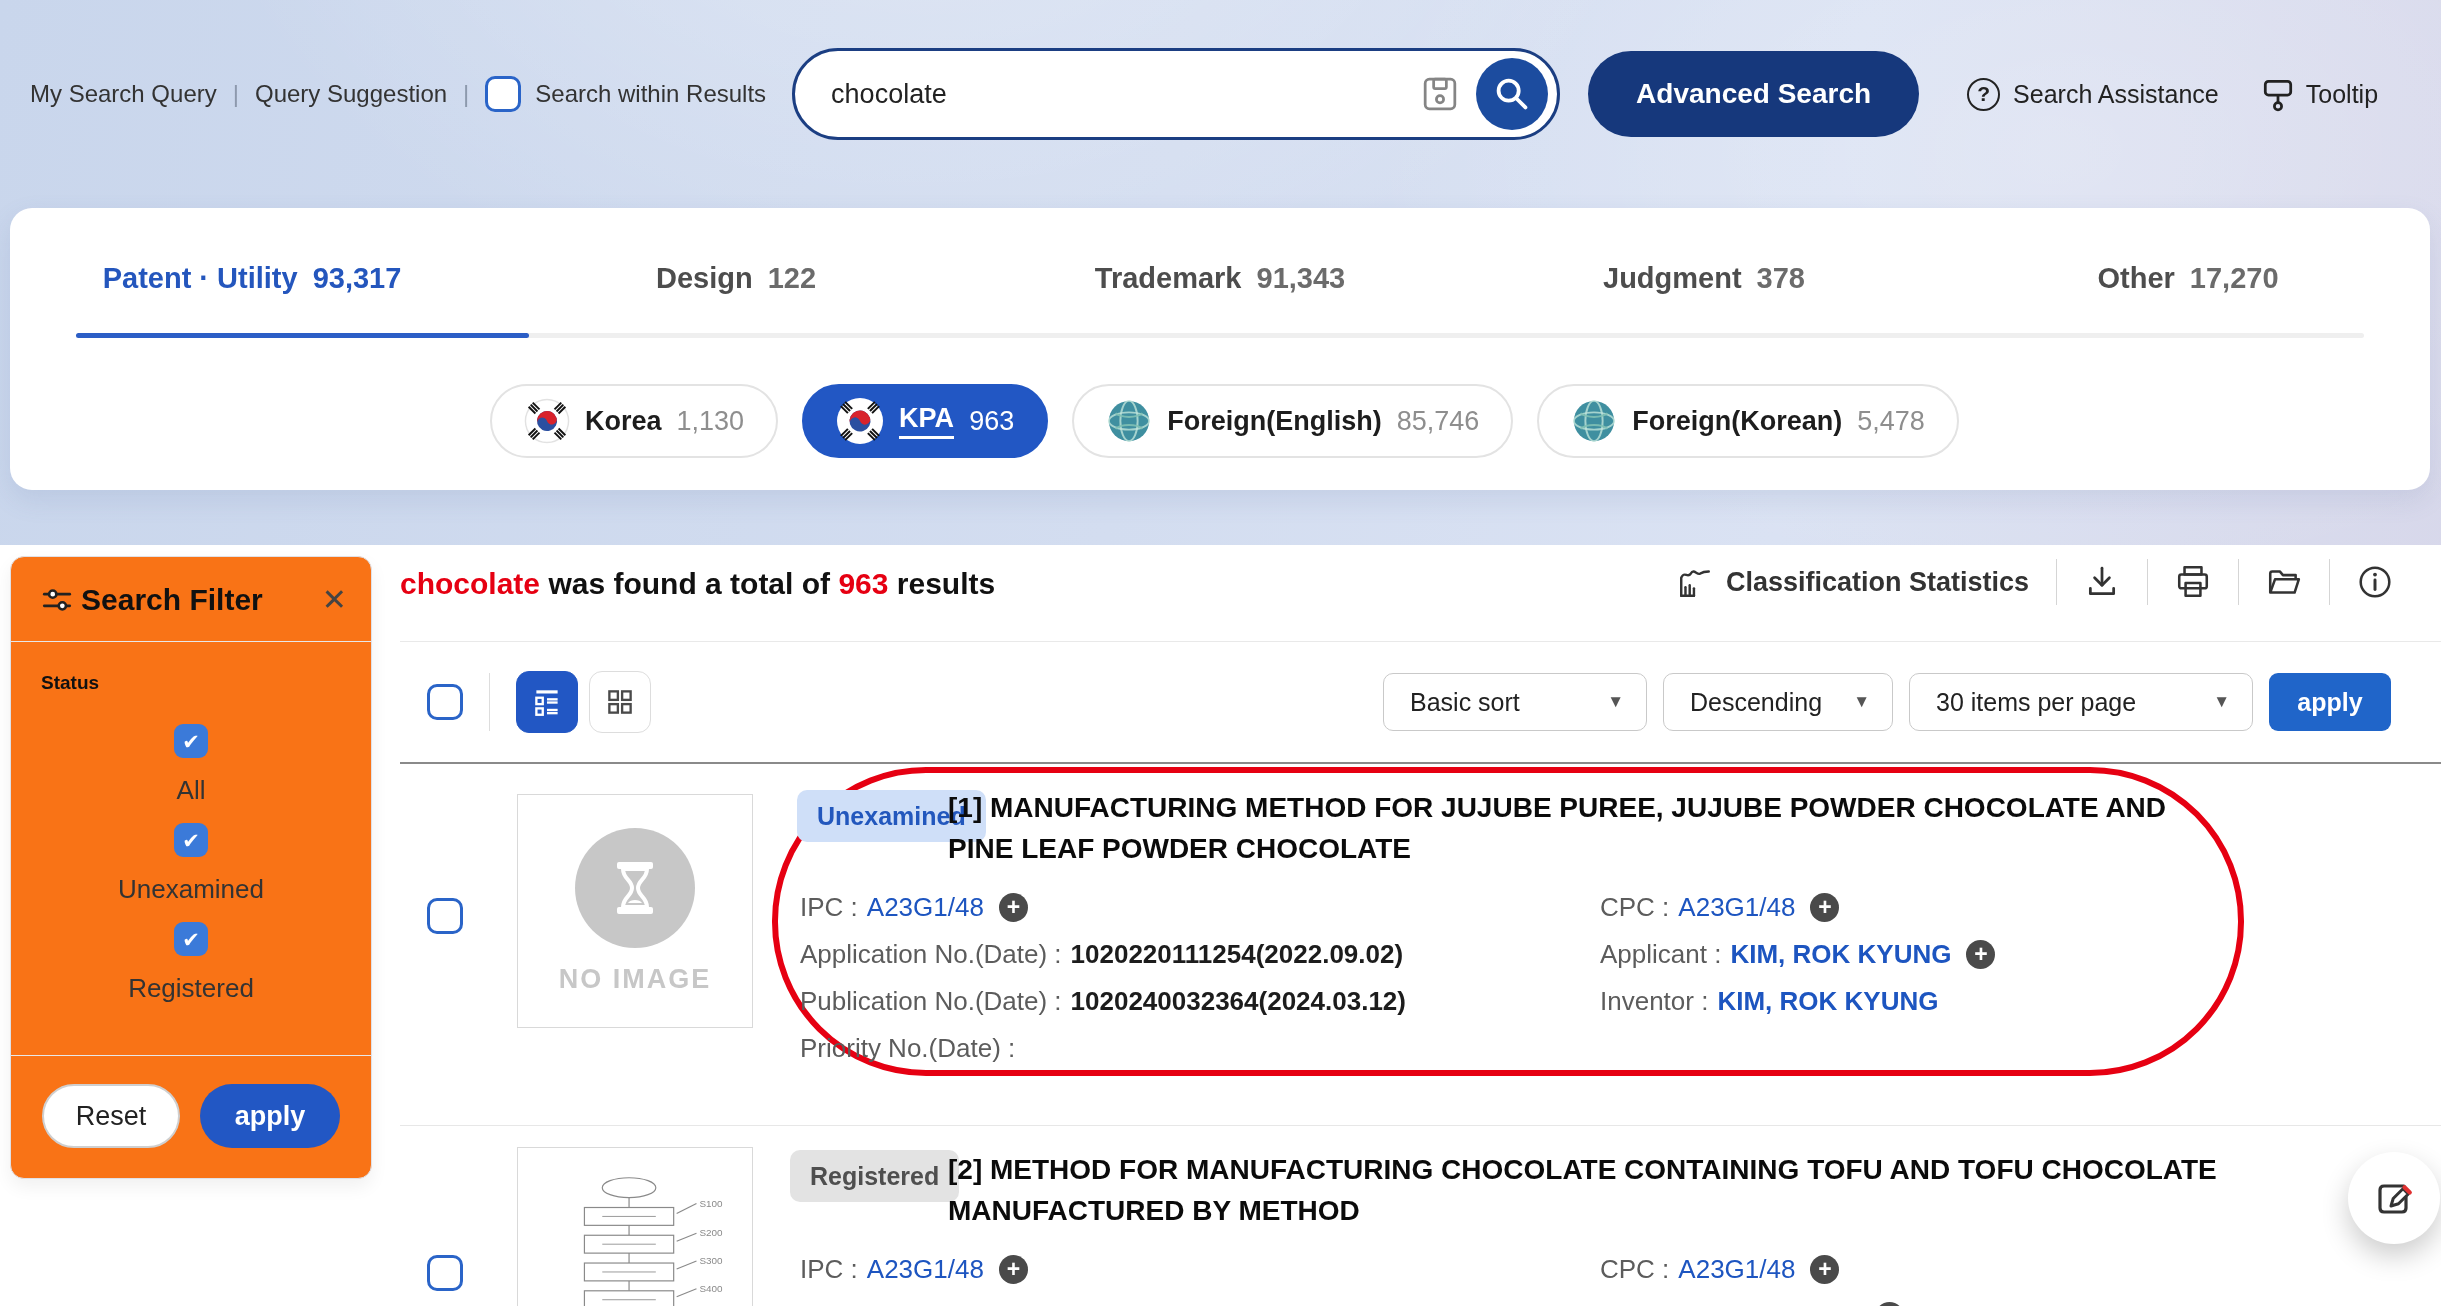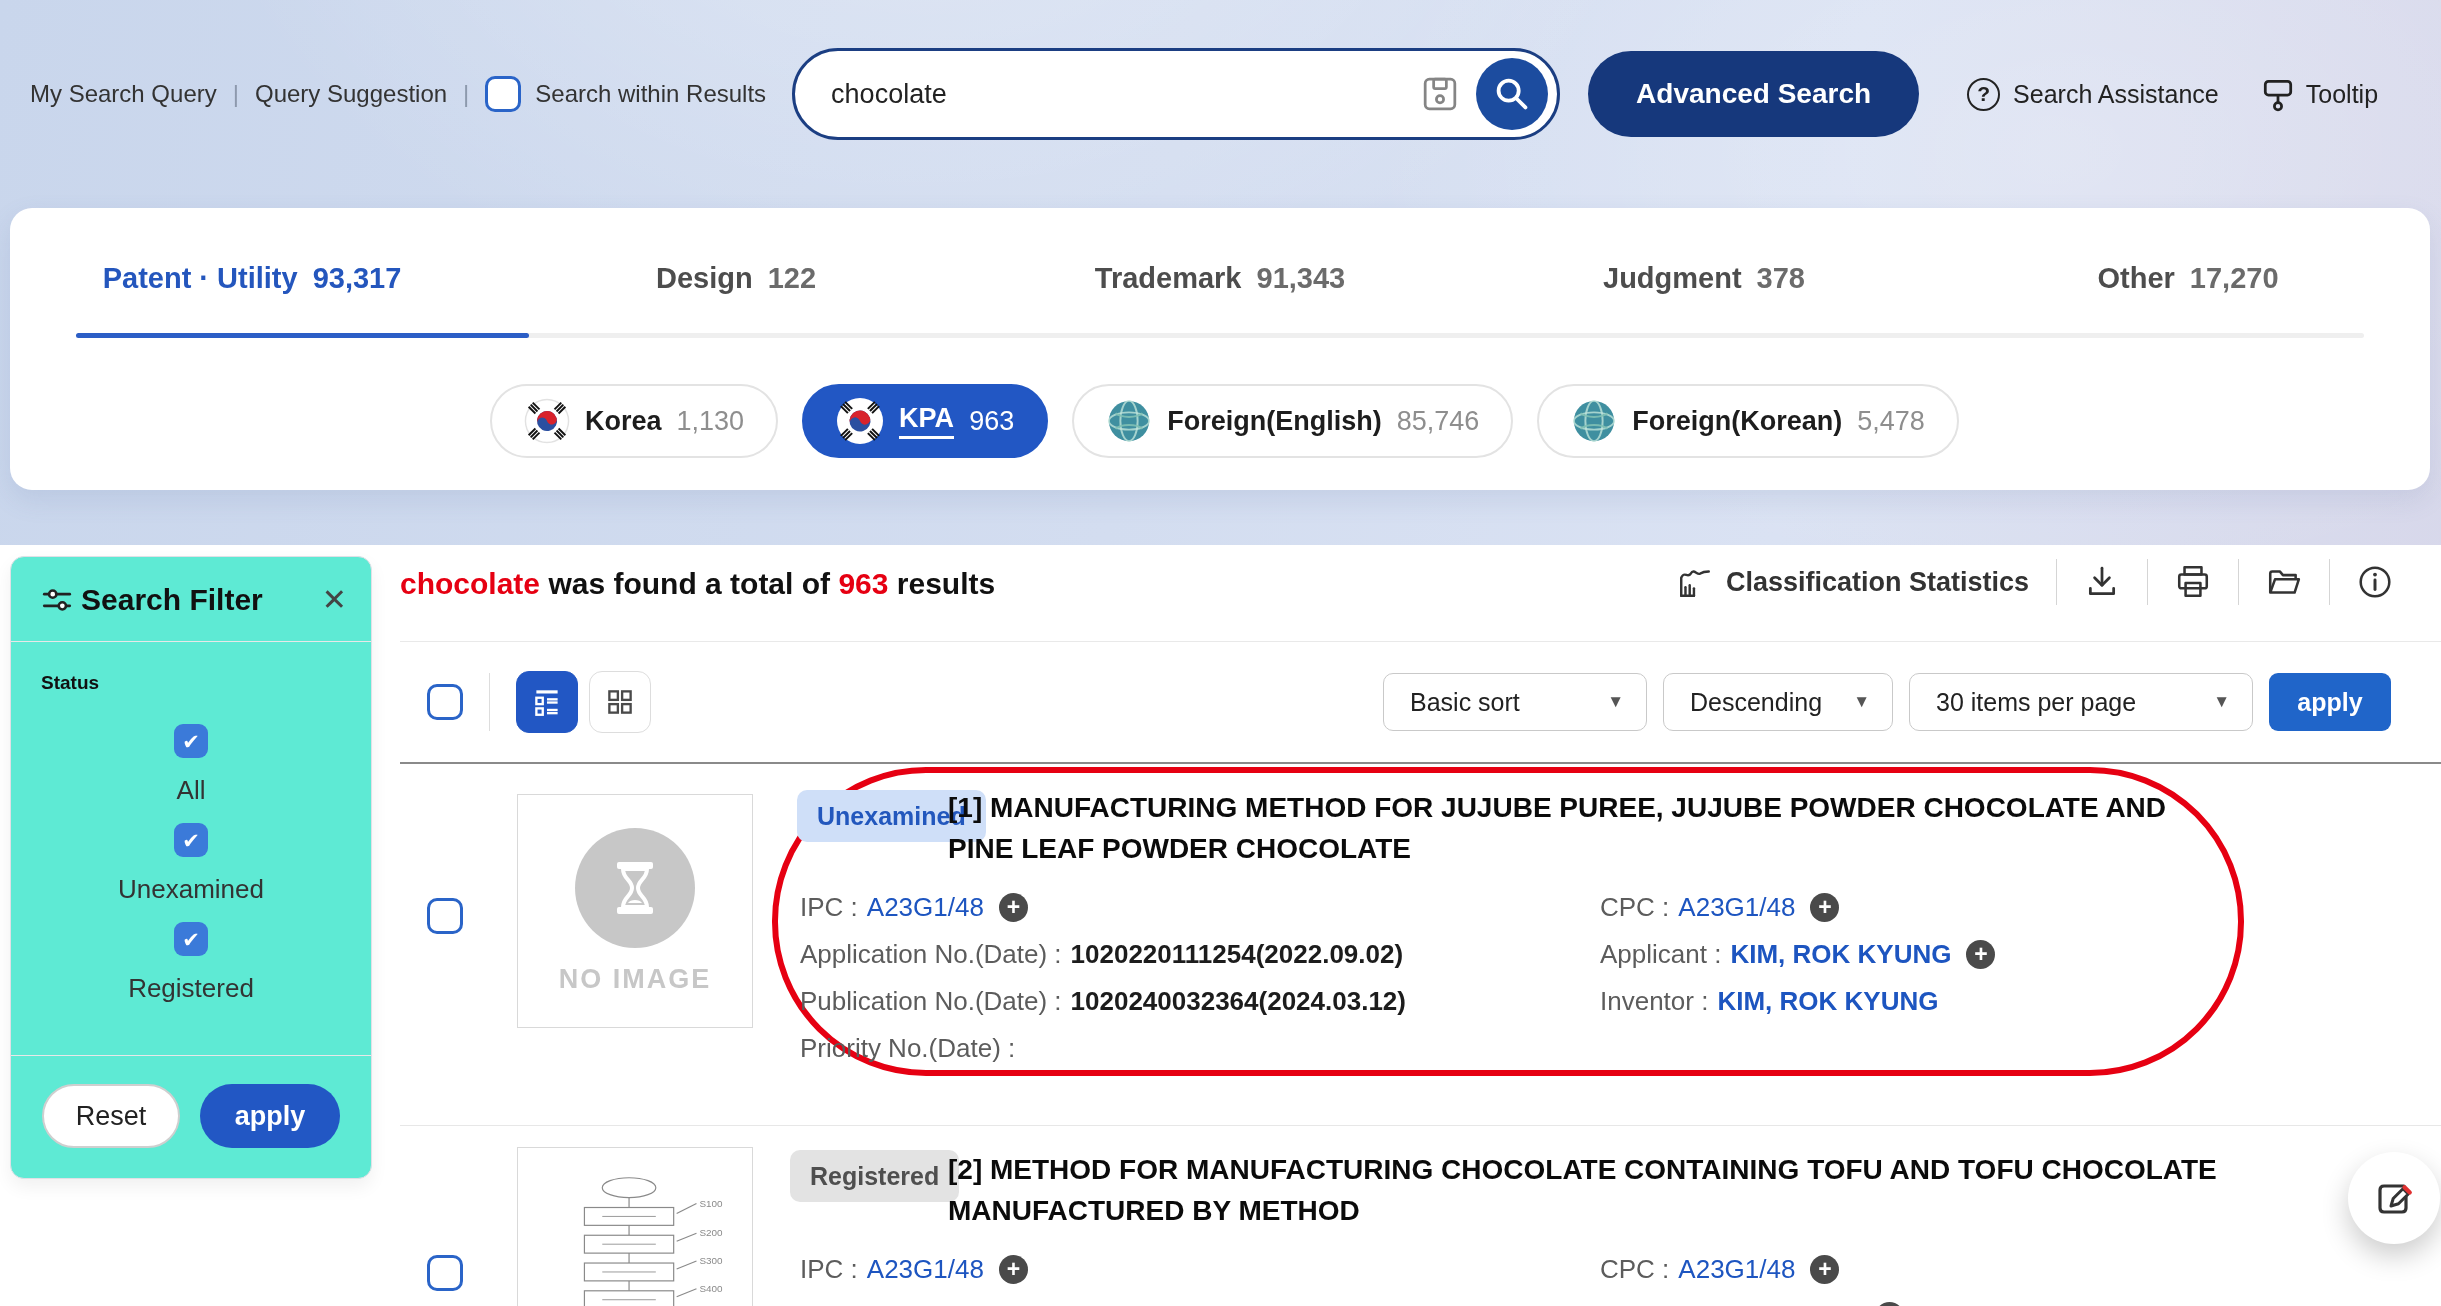--- a/index.html
+++ b/index.html
@@ -58,21 +58,21 @@
   .pill .p-label { font-size: 27px; font-weight: 700; color: #1d1d1d; }
   .pill .p-count { font-size: 27px; color: #8e8e8e; }
   .pill.active { background: #2257c4; border-color: #2257c4; }
   .pill.active .p-label { color: #fff; border-bottom: 3px solid #fff; padding-bottom: 2px; }
   .pill.active .p-count { color: #fff; }
 
   
   .white-section { position: absolute; left: 0; top: 545px; width: 100%; height: 761px; background: #fff; }
 
   
-  .filter-card { position: absolute; left: 10px; top: 11px; width: 362px; background: #5eead4;
+  .filter-card { position: absolute; left: 10px; top: 11px; width: 362px; background: #f97316;
                  border: 1px solid #e0e0e6; border-radius: 14px; box-shadow: 0 8px 18px rgba(0,0,0,.06); }
   .fc-head { display: flex; align-items: center; padding: 26px 24px 24px 30px; border-bottom: 1px solid #e8e8e8; }
   .fc-title { flex: 1; margin-left: 8px; font-size: 30px; font-weight: 800; color: #111; }
   .fc-close { font-size: 30px; color: #444; cursor: pointer; line-height: 1; }
   .fc-body { padding: 30px 30px 34px; border-bottom: 1px solid #e8e8e8; }
   .fc-section { font-size: 19px; font-weight: 800; color: #111; margin-bottom: 30px; }
   .opt { display: flex; align-items: center; gap: 17px; margin-bottom: 17px; font-size: 26px; color: #333; cursor: pointer; flex-direction: column; }
   .fc-foot { padding: 28px 24px 30px; display: flex; justify-content: center; gap: 20px; }
   .btn-reset { width: 138px; height: 64px; border-radius: 32px; border: 2px solid #cfcfcf; background: #fff;
                font-size: 27px; color: #222; cursor: pointer; font-family: "Liberation Sans", sans-serif; }

